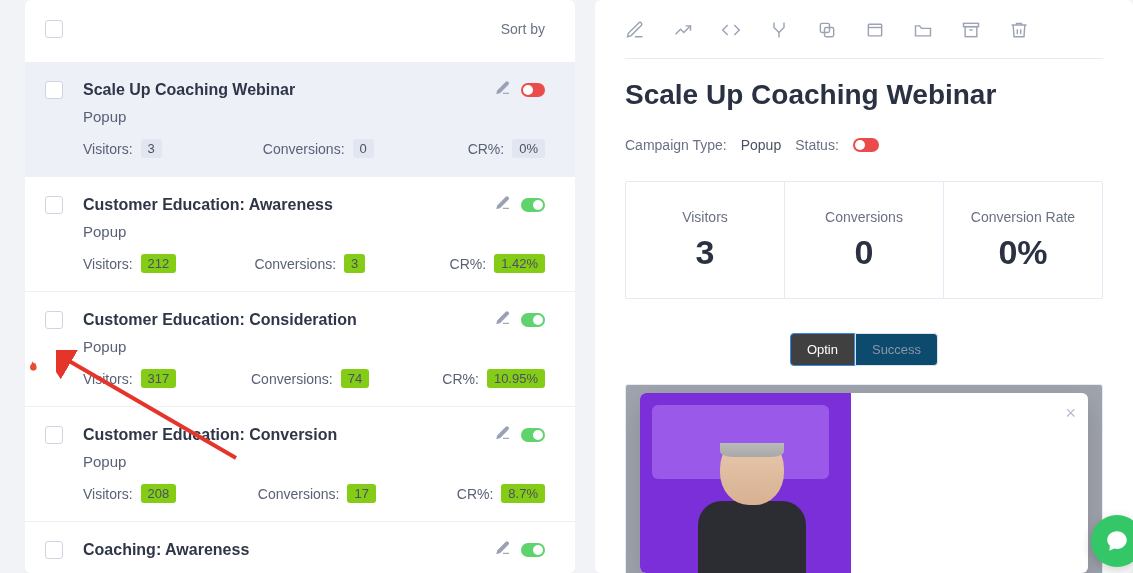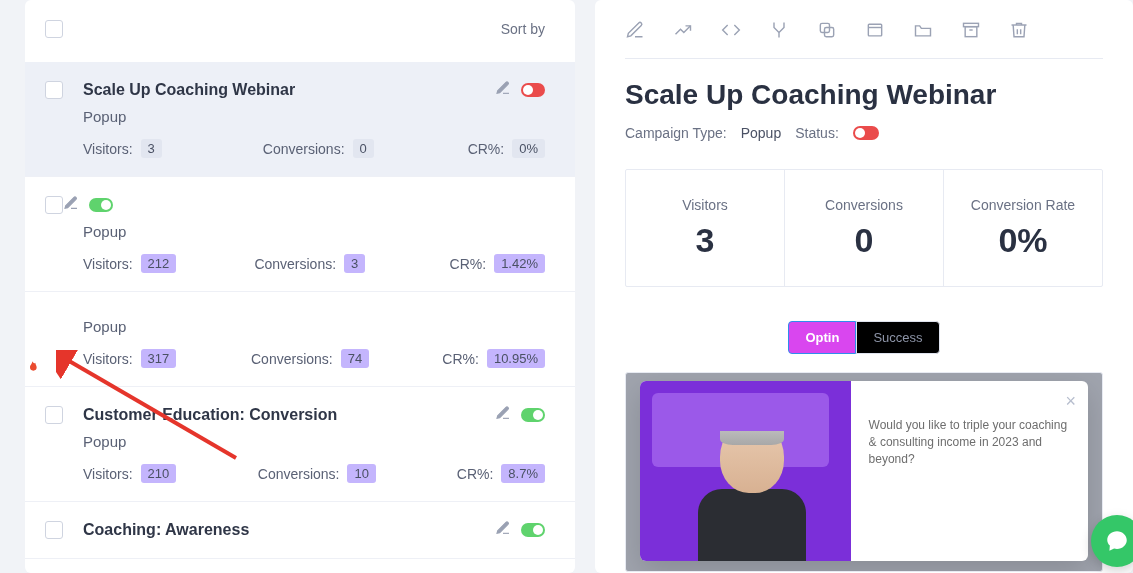--- a/index.html
+++ b/index.html
@@ -25,46 +25,46 @@
   .toggle { width: 24px; height: 14px; border-radius: 7px; position: relative; cursor: pointer; }
   .toggle::after { content: ""; position: absolute; width: 10px; height: 10px; border-radius: 50%; background: #fff; top: 2px; }
   .toggle.on { background: #5fd36d; }
   .toggle.on::after { right: 2px; }
   .toggle.off { background: #ea4b4b; }
   .toggle.off::after { left: 2px; }
   .item-type { font-size: 15px; color: #5a6175; margin: 8px 0 0 38px; }
   .item-stats { display: flex; margin: 14px 0 0 38px; font-size: 14px; color: #5a6175; }
   .stat { display: flex; align-items: center; gap: 8px; }
   .stat-label { color: #5a6175; }
-  .stat-val { background: #c4b5fd; border-radius: 3px; padding: 2px 7px; font-size: 13px; color: #4a5164; }
+  .stat-val { background: #84cc16; border-radius: 3px; padding: 2px 7px; font-size: 13px; color: #4a5164; }
   .item.selected .stat-val { background: #e2e6f0; }
   .stat1 { width: 180px; }
   .stat2 { width: 205px; }
   .stat3 { }
   
   .toolbar { display: flex; gap: 28px; padding: 6px 0 18px 0; }
   .toolbar .ticon { width: 20px; height: 20px; cursor: pointer; display: flex; align-items: center; justify-content: center; }
   .toolbar svg { width: 20px; height: 20px; stroke: #9ba2b4; fill: none; stroke-width: 1.7; }
   .divider { height: 1px; background: #e7eaf2; margin-bottom: 20px; }
   .detail-title { font-size: 28px; font-weight: 700; color: #2a3142; }
-  .detail-sub { display: flex; gap: 14px; align-items: center; margin-top: 14px; font-size: 14px; color: #6a7184; }
+  .detail-sub { display: flex; gap: 14px; align-items: center; margin-top: 26px; font-size: 14px; color: #6a7184; }
   .detail-sub .ptype { color: #4a5164; }
   .status-toggle { width: 26px; height: 14px; border-radius: 7px; position: relative; background: #ea4b4b; }
   .status-toggle::after { content: ""; position: absolute; width: 10px; height: 10px; border-radius: 50%; background: #fff; top: 2px; left: 2px; }
   .metrics { margin-top: 28px; border: 1px solid #e7eaf2; height: 118px; display: flex; border-radius: 2px; }
   .metric { flex: 1; display: flex; flex-direction: column; align-items: center; justify-content: center; gap: 8px; }
   .metric + .metric { border-left: 1px solid #e7eaf2; }
   .metric-label { font-size: 14px; color: #6a7184; }
   .metric-val { font-size: 34px; font-weight: 700; color: #2a3142; }
   .tabs { display: flex; justify-content: center; margin-top: 34px; }
   .tab { padding: 8px 16px; font-size: 13px; cursor: pointer; border: 1px solid #dfe3ee; }
   .tab:first-child { border-radius: 4px 0 0 4px; }
   .tab:last-child { border-radius: 0 4px 4px 0; }
-  .tab.active { background: #d946ef; color: #fff; border-color: #2f8ded; font-weight: bold; }
-  .tab.inactive { background: #000000; color: #8d94a7; }
+  .tab.active { background: #404040; color: #fff; border-color: #2f8ded; }
+  .tab.inactive { background: #0c4a6e; color: #8d94a7; }
   .preview { margin-top: 18px; border: 1px solid #e7eaf2; background: #a0a4ae; height: 200px; position: relative; padding: 10px; overflow: hidden; border-radius: 3px; }
   .popup-card { position: absolute; left: 14px; right: 14px; top: 8px; background: #fff; border-radius: 6px; display: flex; box-shadow: 0 10px 30px rgba(0,0,0,0.15); overflow: hidden; height: 180px; }
   .popup-left { width: 47%; background: #7b2fd9; position: relative; }
   .popup-left .shape { position: absolute; top: 12px; left: 12px; right: 22px; height: 74px; background: #9b59e9; border-radius: 6px; }
   .popup-left .man { position: absolute; bottom: 0; left: 40px; width: 140px; height: 130px; border-radius: 8px 8px 0 0; overflow: hidden; }
   .man-head { position: absolute; bottom: 68px; left: 40px; width: 64px; height: 72px; border-radius: 50% 50% 45% 45%; background: linear-gradient(#e9cbb1,#d8b192); }
   .man-hair { position: absolute; bottom: 116px; left: 40px; width: 64px; height: 30px; border-radius: 50% 50% 20% 20%; background: linear-gradient(#cfcfcf,#a8a8a8); }
   .man-body { position: absolute; bottom: 0; left: 18px; width: 108px; height: 72px; border-radius: 24px 24px 0 0; background: #2b2d33; }
   .popup-right { flex: 1; padding: 22px 18px 10px 18px; position: relative; }
   .popup-close { position: absolute; top: 10px; right: 12px; color: #b7bece; font-size: 18px; cursor: pointer; }
@@ -116,20 +116,21 @@
             </div>
       <div class="stat stat3">
               <span class="stat-label">CR%:</span>
               <span class="stat-val">0%</span>
             </div>
     </div>
   </div>
         <div class="item">
     <div class="item-row1">
       <div class="checkbox"></div>
+      <div class="item-title">Customer Education: Awareness</div>
       <div class="item-ctrls">
         <span class="edit-btn">
           <svg viewBox="0 0 24 24" stroke="#9aa1b3" fill="none" stroke-width="1.7">
                   <path d="M12 20h9"></path>
                   <path d="M16.5 3.5a2.12 2.12 0 013 3L7 19l-4 1 1-4 12.5-12.5z"></path>
                 </svg>
         </span>
         <span class="toggle on"></span>
       </div>
     </div>
@@ -143,20 +144,33 @@
               <span class="stat-label">Conversions:</span>
               <span class="stat-val">3</span>
             </div>
       <div class="stat stat3">
               <span class="stat-label">CR%:</span>
               <span class="stat-val">1.42%</span>
             </div>
     </div>
   </div>
         <div class="item">
+    <div class="item-row1">
+      <div class="checkbox"></div>
+      <div class="item-title">Customer Education: Consideration</div>
+      <div class="item-ctrls">
+        <span class="edit-btn">
+          <svg viewBox="0 0 24 24" stroke="#9aa1b3" fill="none" stroke-width="1.7">
+                  <path d="M12 20h9"></path>
+                  <path d="M16.5 3.5a2.12 2.12 0 013 3L7 19l-4 1 1-4 12.5-12.5z"></path>
+                </svg>
+        </span>
+        <span class="toggle on"></span>
+      </div>
+    </div>
     <div class="item-type">Popup</div>
     <div class="item-stats">
       <div class="stat stat1">
               <span class="stat-label">Visitors:</span>
               <span class="stat-val">317</span>
             </div>
       <div class="stat stat2">
               <span class="stat-label">Conversions:</span>
               <span class="stat-val">74</span>
             </div>
@@ -177,25 +191,25 @@
                   <path d="M16.5 3.5a2.12 2.12 0 013 3L7 19l-4 1 1-4 12.5-12.5z"></path>
                 </svg>
         </span>
         <span class="toggle on"></span>
       </div>
     </div>
     <div class="item-type">Popup</div>
     <div class="item-stats">
       <div class="stat stat1">
               <span class="stat-label">Visitors:</span>
-              <span class="stat-val">210</span>
+              <span class="stat-val">208</span>
             </div>
       <div class="stat stat2">
               <span class="stat-label">Conversions:</span>
-              <span class="stat-val">10</span>
+              <span class="stat-val">17</span>
             </div>
       <div class="stat stat3">
               <span class="stat-label">CR%:</span>
               <span class="stat-val">8.7%</span>
             </div>
     </div>
   </div>
         <div class="item">
     <div class="item-row1">
       <div class="checkbox"></div>
@@ -309,21 +323,20 @@
         <div class="popup-left">
           <div class="shape"></div>
           <div class="man">
             <div class="man-body"></div>
             <div class="man-head"></div>
             <div class="man-hair"></div>
           </div>
         </div>
         <div class="popup-right">
           <span class="popup-close">×</span>
-          <div class="popup-text">Would you like to triple your coaching &amp; consulting income in 2023 and beyond?</div>
         </div>
       </div>
     </div>
   </div>
 </div>
 
 <div class="flame">
   <svg width="16" height="20" viewBox="0 0 24 24">
       <path fill="#ea4b2f" d="M12 2c1 4-3 5-3 9a5 5 0 0010 0c0-3-2-4-2-7-2 2-3 0-5-2z"></path>
     </svg>

